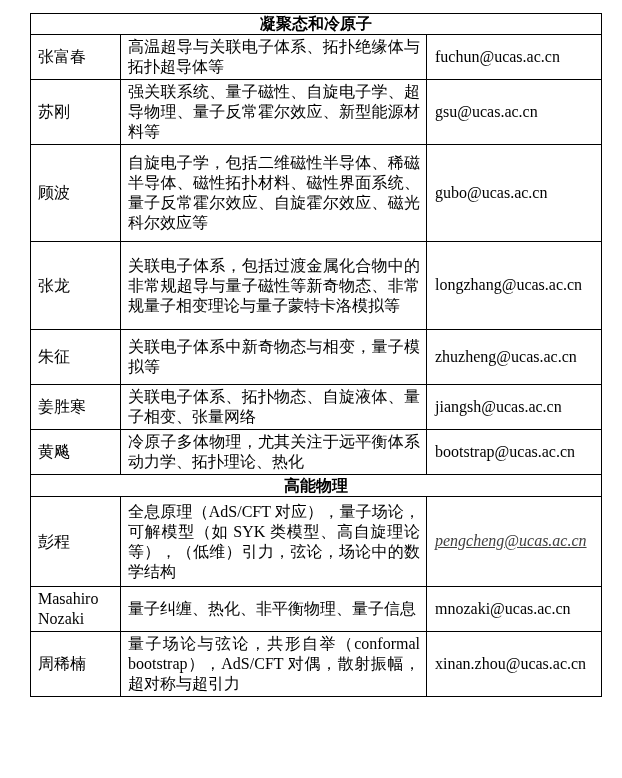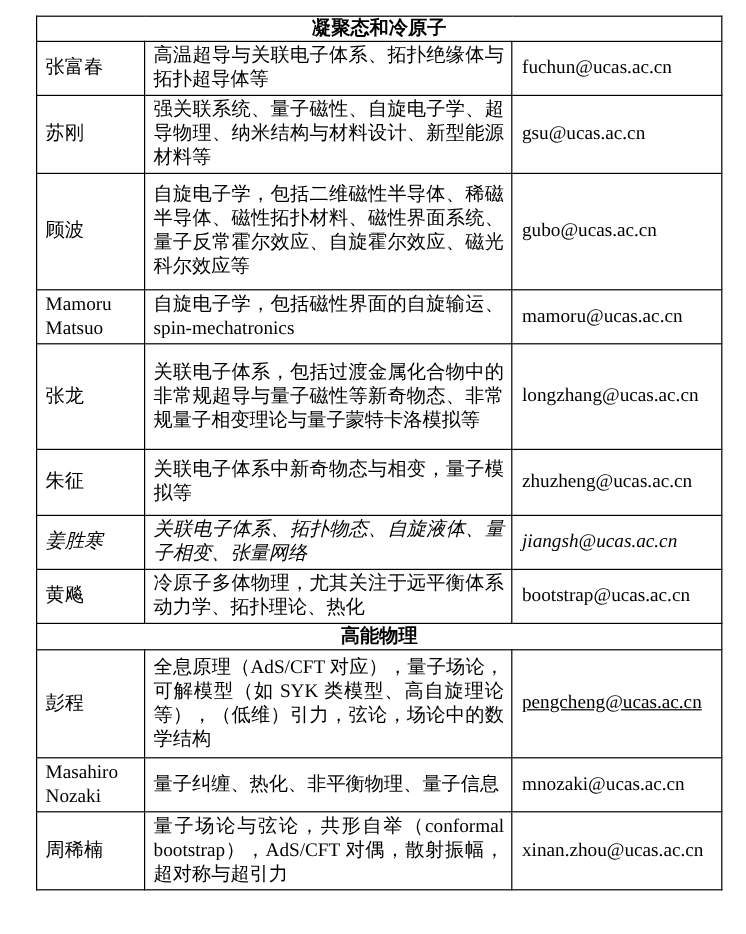--- a/index.html
+++ b/index.html
@@ -48,23 +48,24 @@
     line-height: 20px;
     text-align: justify;
   }
   td.email-cell {
     padding: 0 2px 2px 8px;
     font-size: 15.5px;
     line-height: 19px;
     word-break: break-all;
   }
   .email-link {
-    color: #000000;
+    color: #404040;
     text-decoration: underline;
     cursor: pointer;
+    font-style: italic;
   }
 </style>
 </head>
 <body>
 
 <div class="page">
   <table class="faculty-table">
     <colgroup>
       <col style="width:90px">
       <col style="width:306px">
@@ -74,44 +75,39 @@
         <tr style="height: 21px;">
           <td colspan="3" class="section-header">凝聚态和冷原子</td>
         </tr>
         <tr style="height: 44px;">
           <td class="name-cell">张富春</td>
           <td class="research-cell">高温超导与关联电子体系、拓扑绝缘体与拓扑超导体等</td>
           <td class="email-cell"><span>fuchun@ucas.ac.cn</span></td>
         </tr>
         <tr style="height: 58px;">
           <td class="name-cell">苏刚</td>
-          <td class="research-cell">强关联系统、量子磁性、自旋电子学、超导物理、纳米结构与材料设计、新型能源材料等</td>
+          <td class="research-cell">强关联系统、量子磁性、自旋电子学、超导物理、量子反常霍尔效应、新型能源材料等</td>
           <td class="email-cell"><span>gsu@ucas.ac.cn</span></td>
         </tr>
         <tr style="height: 97px;">
           <td class="name-cell">顾波</td>
           <td class="research-cell">自旋电子学，包括二维磁性半导体、稀磁半导体、磁性拓扑材料、磁性界面系统、量子反常霍尔效应、自旋霍尔效应、磁光科尔效应等</td>
           <td class="email-cell"><span>gubo@ucas.ac.cn</span></td>
-        </tr>
-        <tr style="height: 40px;">
-          <td class="name-cell">Mamoru Matsuo</td>
-          <td class="research-cell">自旋电子学，包括磁性界面的自旋输运、spin-mechatronics</td>
-          <td class="email-cell"><span>mamoru@ucas.ac.cn</span></td>
         </tr>
         <tr style="height: 88px;">
           <td class="name-cell">张龙</td>
           <td class="research-cell">关联电子体系，包括过渡金属化合物中的非常规超导与量子磁性等新奇物态、非常规量子相变理论与量子蒙特卡洛模拟等</td>
           <td class="email-cell"><span>longzhang@ucas.ac.cn</span></td>
         </tr>
         <tr style="height: 55px;">
           <td class="name-cell">朱征</td>
           <td class="research-cell">关联电子体系中新奇物态与相变，量子模拟等</td>
           <td class="email-cell"><span>zhuzheng@ucas.ac.cn</span></td>
         </tr>
-        <tr style="height: 42px; font-style: italic;">
+        <tr style="height: 42px;">
           <td class="name-cell">姜胜寒</td>
           <td class="research-cell">关联电子体系、拓扑物态、自旋液体、量子相变、张量网络</td>
           <td class="email-cell"><span>jiangsh@ucas.ac.cn</span></td>
         </tr>
         <tr style="height: 45px;">
           <td class="name-cell">黄飚</td>
           <td class="research-cell">冷原子多体物理，尤其关注于远平衡体系动力学、拓扑理论、热化</td>
           <td class="email-cell"><span>bootstrap@ucas.ac.cn</span></td>
         </tr>
         <tr style="height: 22px; font-family: Liberation Serif, serif;">

